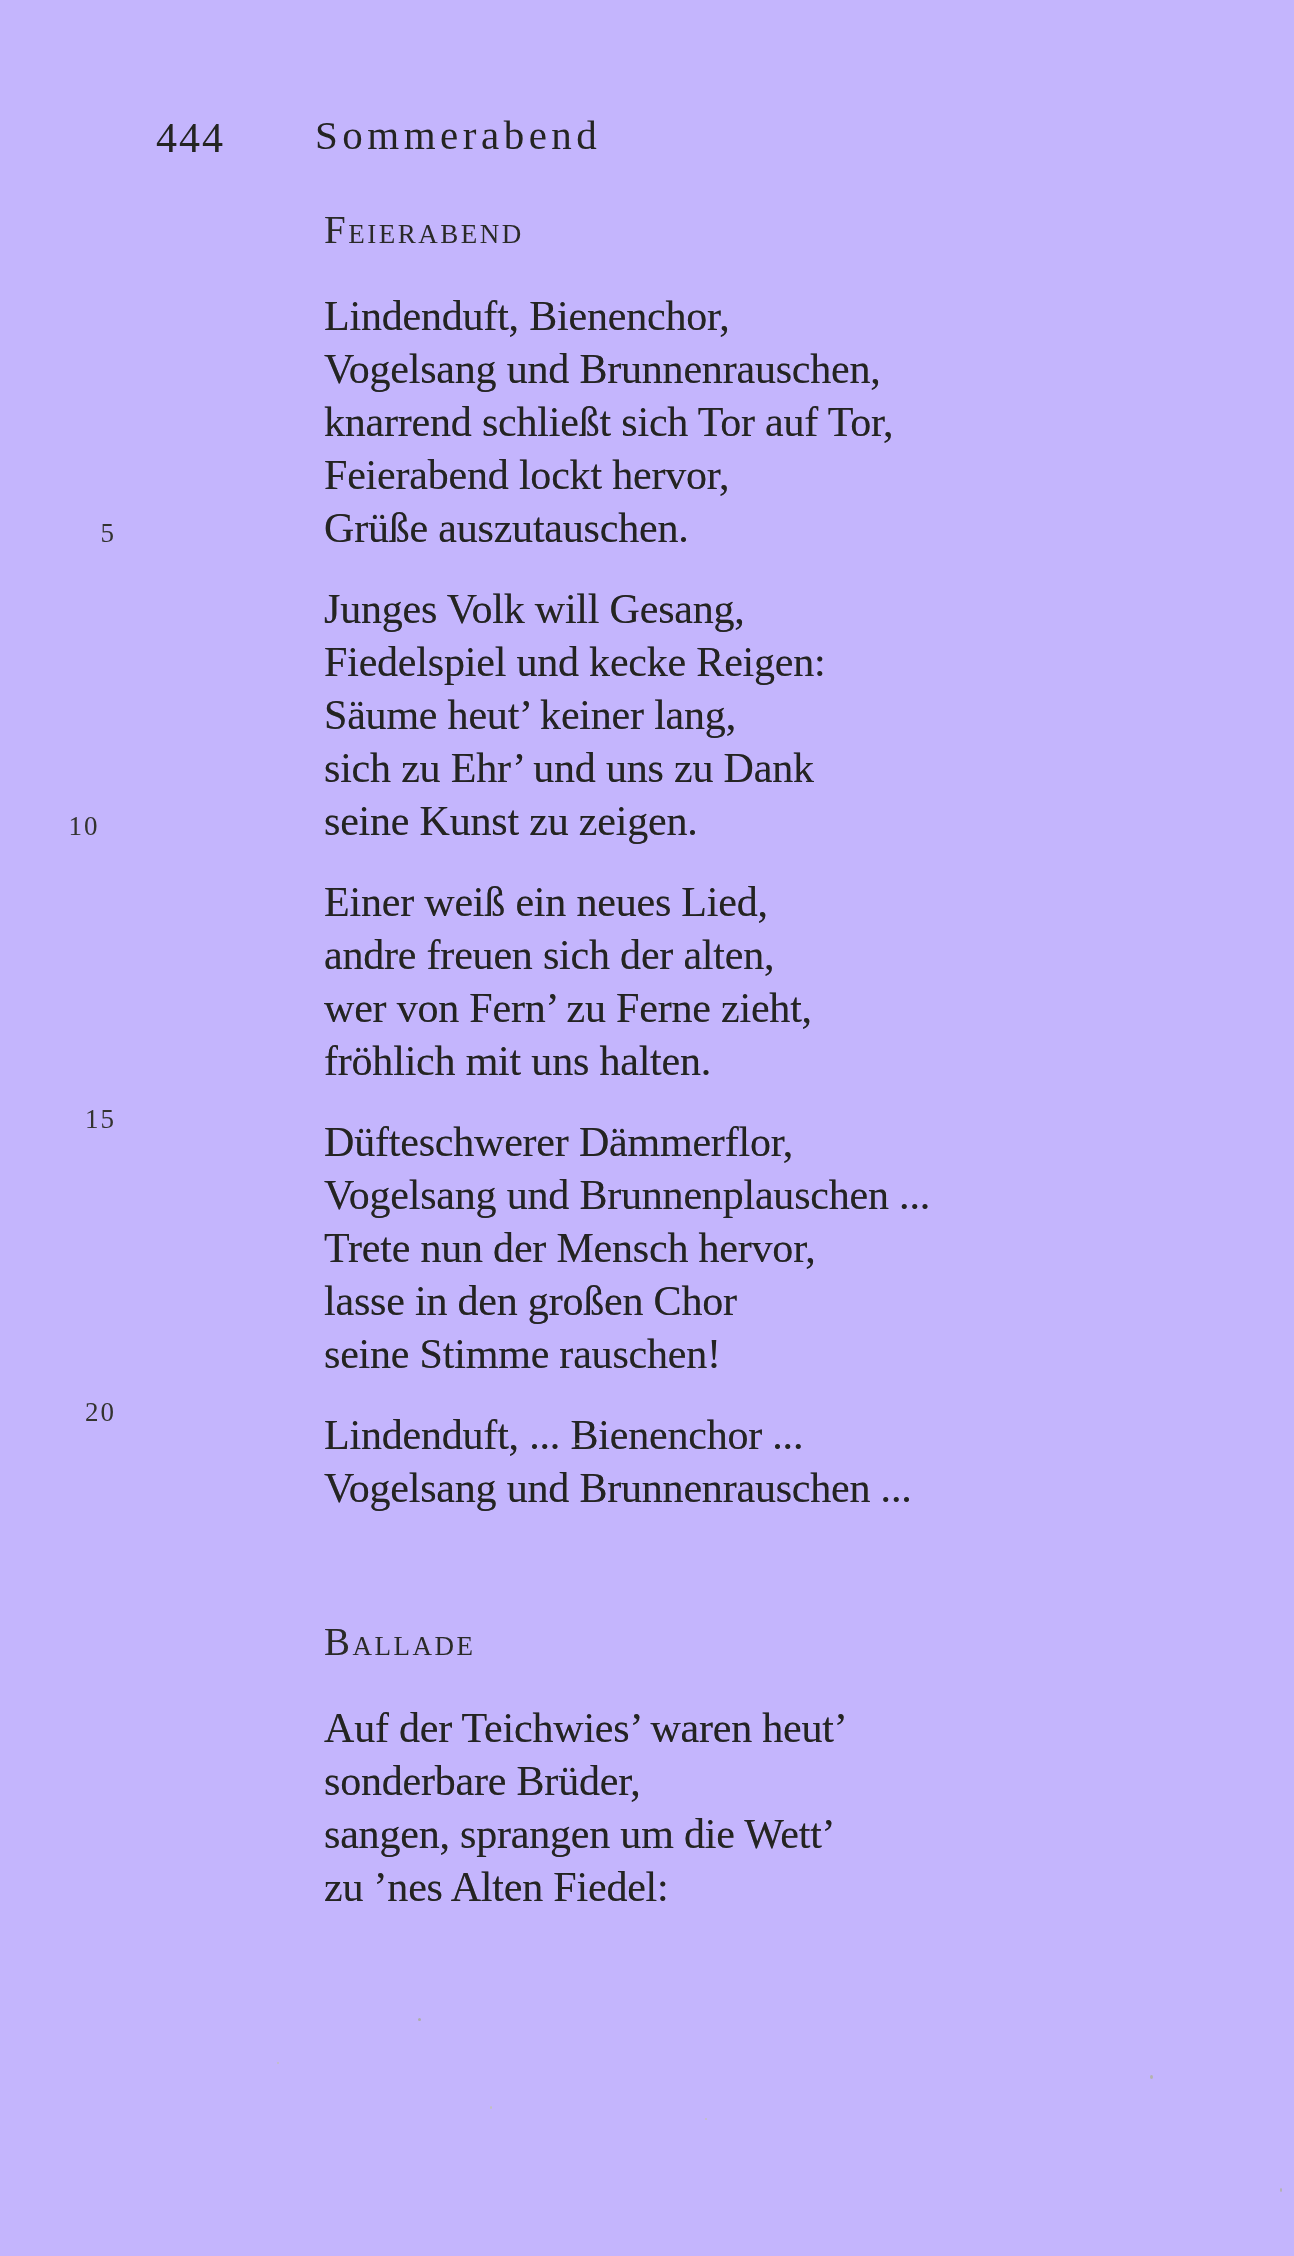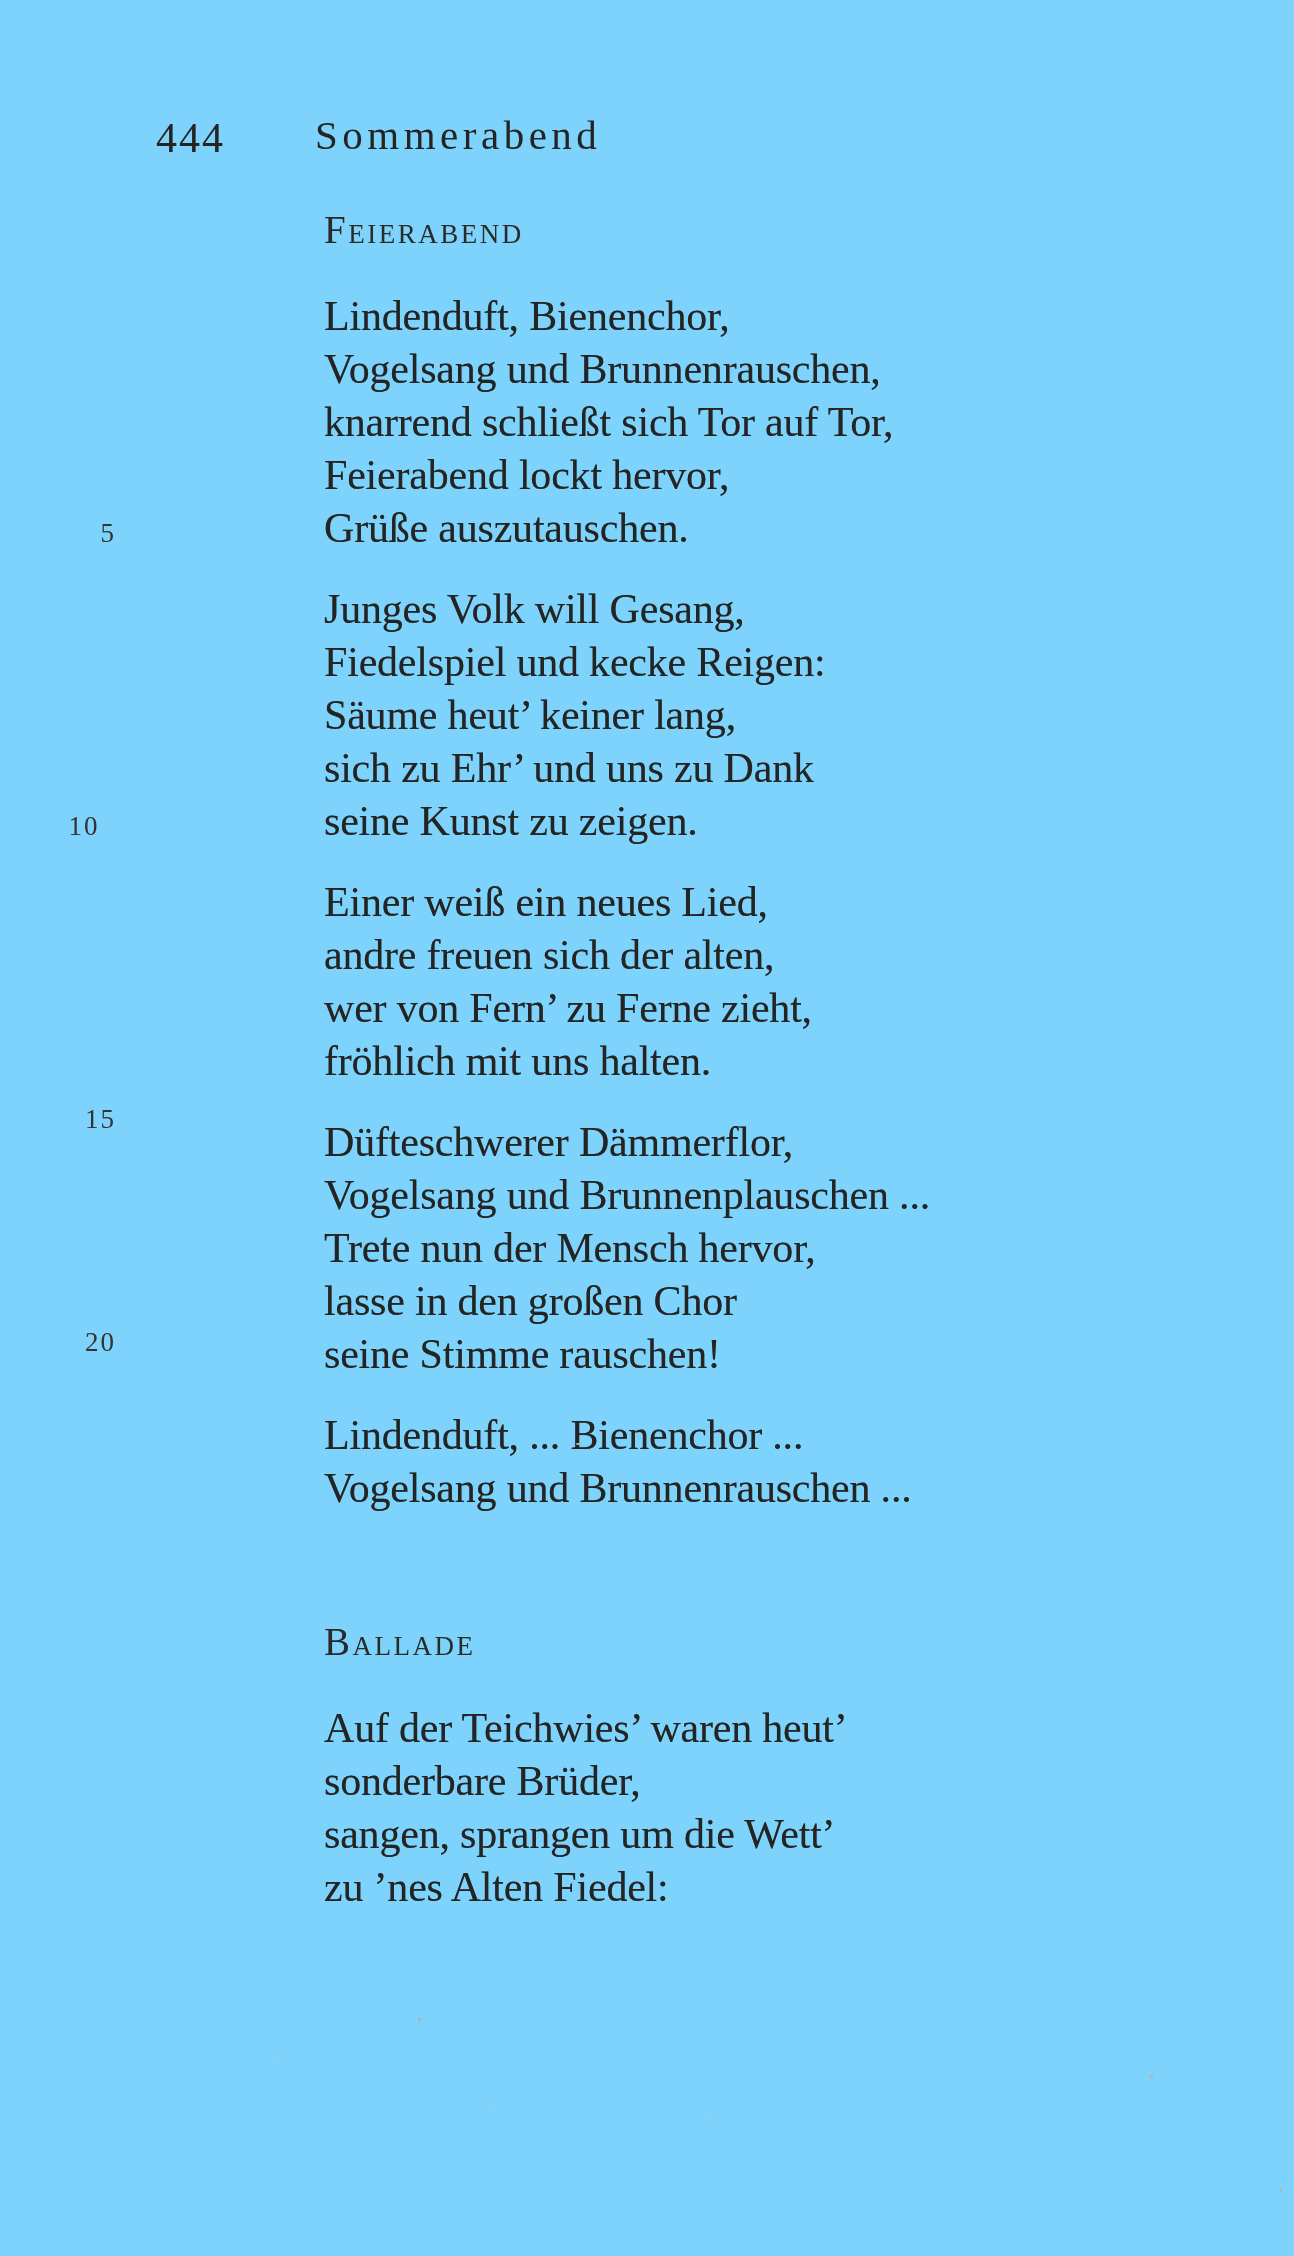--- a/index.html
+++ b/index.html
@@ -5,21 +5,21 @@
   html, body {
     margin: 0;
     padding: 0;
     background: #e8e8e6;
   }
   #page {
     position: relative;
     width: 1294px;
     height: 2256px;
     margin: 0 auto;
-    background: #7dd3fc;
+    background: #c4b5fd;
     overflow: hidden;
     font-family: "Liberation Serif", "DejaVu Serif", serif;
     color: #242422;
   }
   
   .page-number {
     position: absolute;
     left: 156px;
     top: 114px;
     font-size: 42px;
@@ -69,21 +69,21 @@
     width: 64px;
     text-align: right;
     font-size: 27px;
     line-height: 53px;
     letter-spacing: 2px;
     color: #33332f;
   }
   .ln-5  { top: 507px; }
   .ln-10 { top: 800px; text-align: center; }
   .ln-15 { top: 1093px; }
-  .ln-20 { top: 1316px; }
+  .ln-20 { top: 1386px; }
   
   .speck {
     position: absolute;
     background: #c2c2bd;
     border-radius: 50%;
   }
   .speck-1 { left: 576px;  top: 1443px; width: 4px; height: 2px; }
   .speck-2 { left: 418px;  top: 2018px; width: 3px; height: 3px; background: #aeaea9; }
   .speck-3 { left: 277px;  top: 2062px; width: 2px; height: 2px; }
   .speck-4 { left: 490px;  top: 2106px; width: 2px; height: 3px; }

